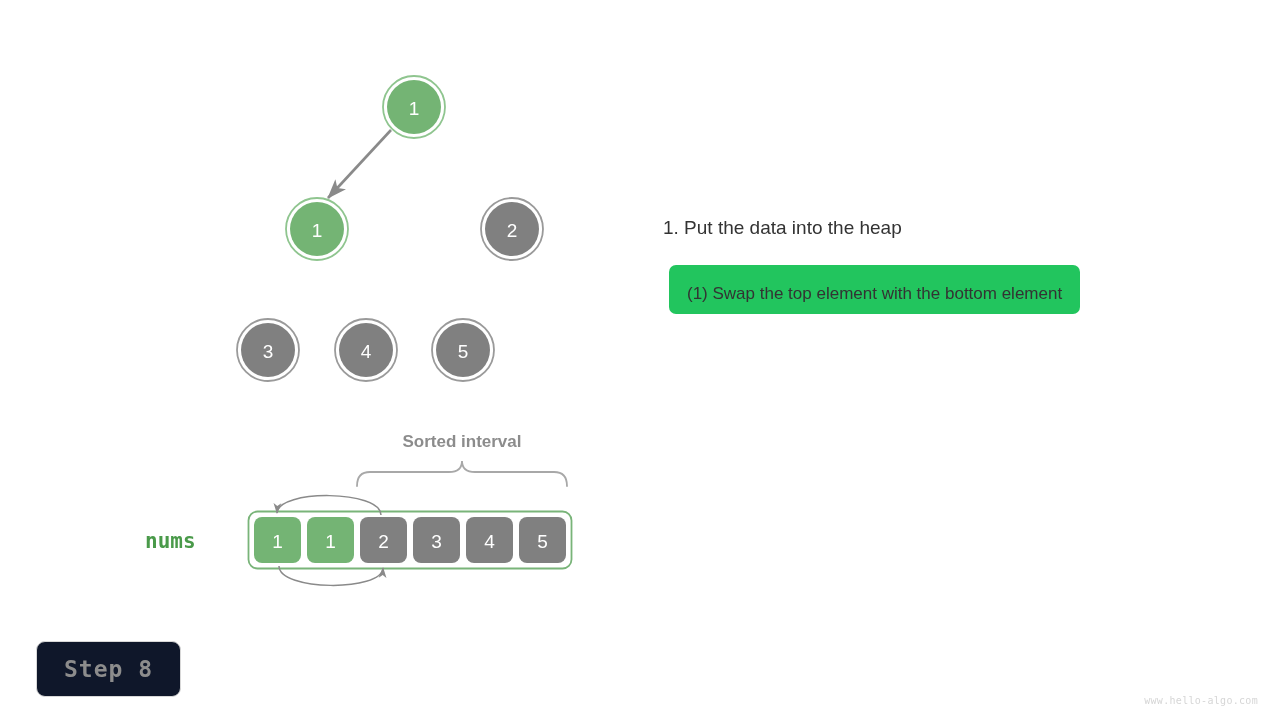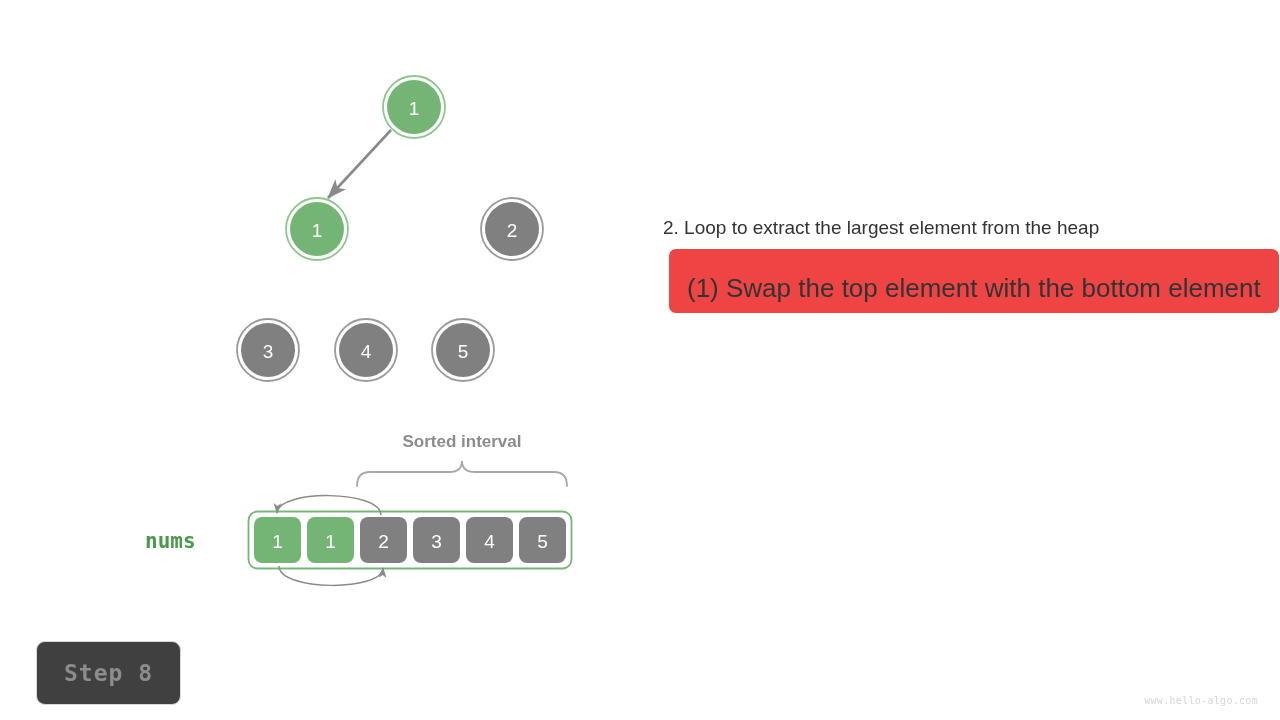--- a/index.html
+++ b/index.html
@@ -51,41 +51,41 @@
   .panel-step {
     font-size: 19px;
     color: #333333;
     line-height: 1;
     margin-bottom: 28px;
     white-space: nowrap;
   }
   .panel-step.last { margin-bottom: 12px; }
   #panel-highlight {
     display: inline-block;
-    background: #ef4444;
+    background: #22c55e;
     border-radius: 7px;
-    padding: 26px 18px 12px 18px;
-    font-size: 26px;
+    padding: 20px 18px 12px 18px;
+    font-size: 17px;
     color: #333333;
     line-height: 1;
     white-space: nowrap;
     margin-left: 6px;
   }
 
   
   #step-badge {
     position: absolute;
     left: 36px;
     top: 641px;
     width: 145px;
-    height: 64px;
+    height: 56px;
     box-sizing: border-box;
     border: 1px solid #d8d8d8;
     border-radius: 9px;
-    background: #404040;
+    background: #0f172a;
     display: flex;
     align-items: center;
     justify-content: center;
     font-family: "DejaVu Sans Mono", monospace;
     font-size: 23px;
     font-weight: bold;
     color: #8c8c8c;
     letter-spacing: 1px;
   }
 
@@ -182,19 +182,19 @@
   <g>
     <rect x="519" y="517" width="47" height="46" rx="8" ry="8" fill="#808080"></rect>
     <text class="node-label" x="542.5" y="541">5</text>
   </g>
 
   <path d="M381,515 C381,490 278,489 277,513" fill="none" stroke="#8a8a8a" stroke-width="1.5" marker-end="url(#arrowhead-thin)"></path>
   <path d="M279,566 C279,591 382,592 383,568" fill="none" stroke="#8a8a8a" stroke-width="1.5" marker-end="url(#arrowhead-thin)"></path>
 </svg>
 
 <div id="text-panel">
-  <div class="panel-step last">2. Loop to extract the largest element from the heap</div>
+  <div class="panel-step">1. Put the data into the heap</div>
   <div id="panel-highlight">(1) Swap the top element with the bottom element</div>
 </div>
 
 <div id="step-badge">Step 8</div>
 
 <div id="watermark">www.hello-algo.com</div>
 
 </body></html>

